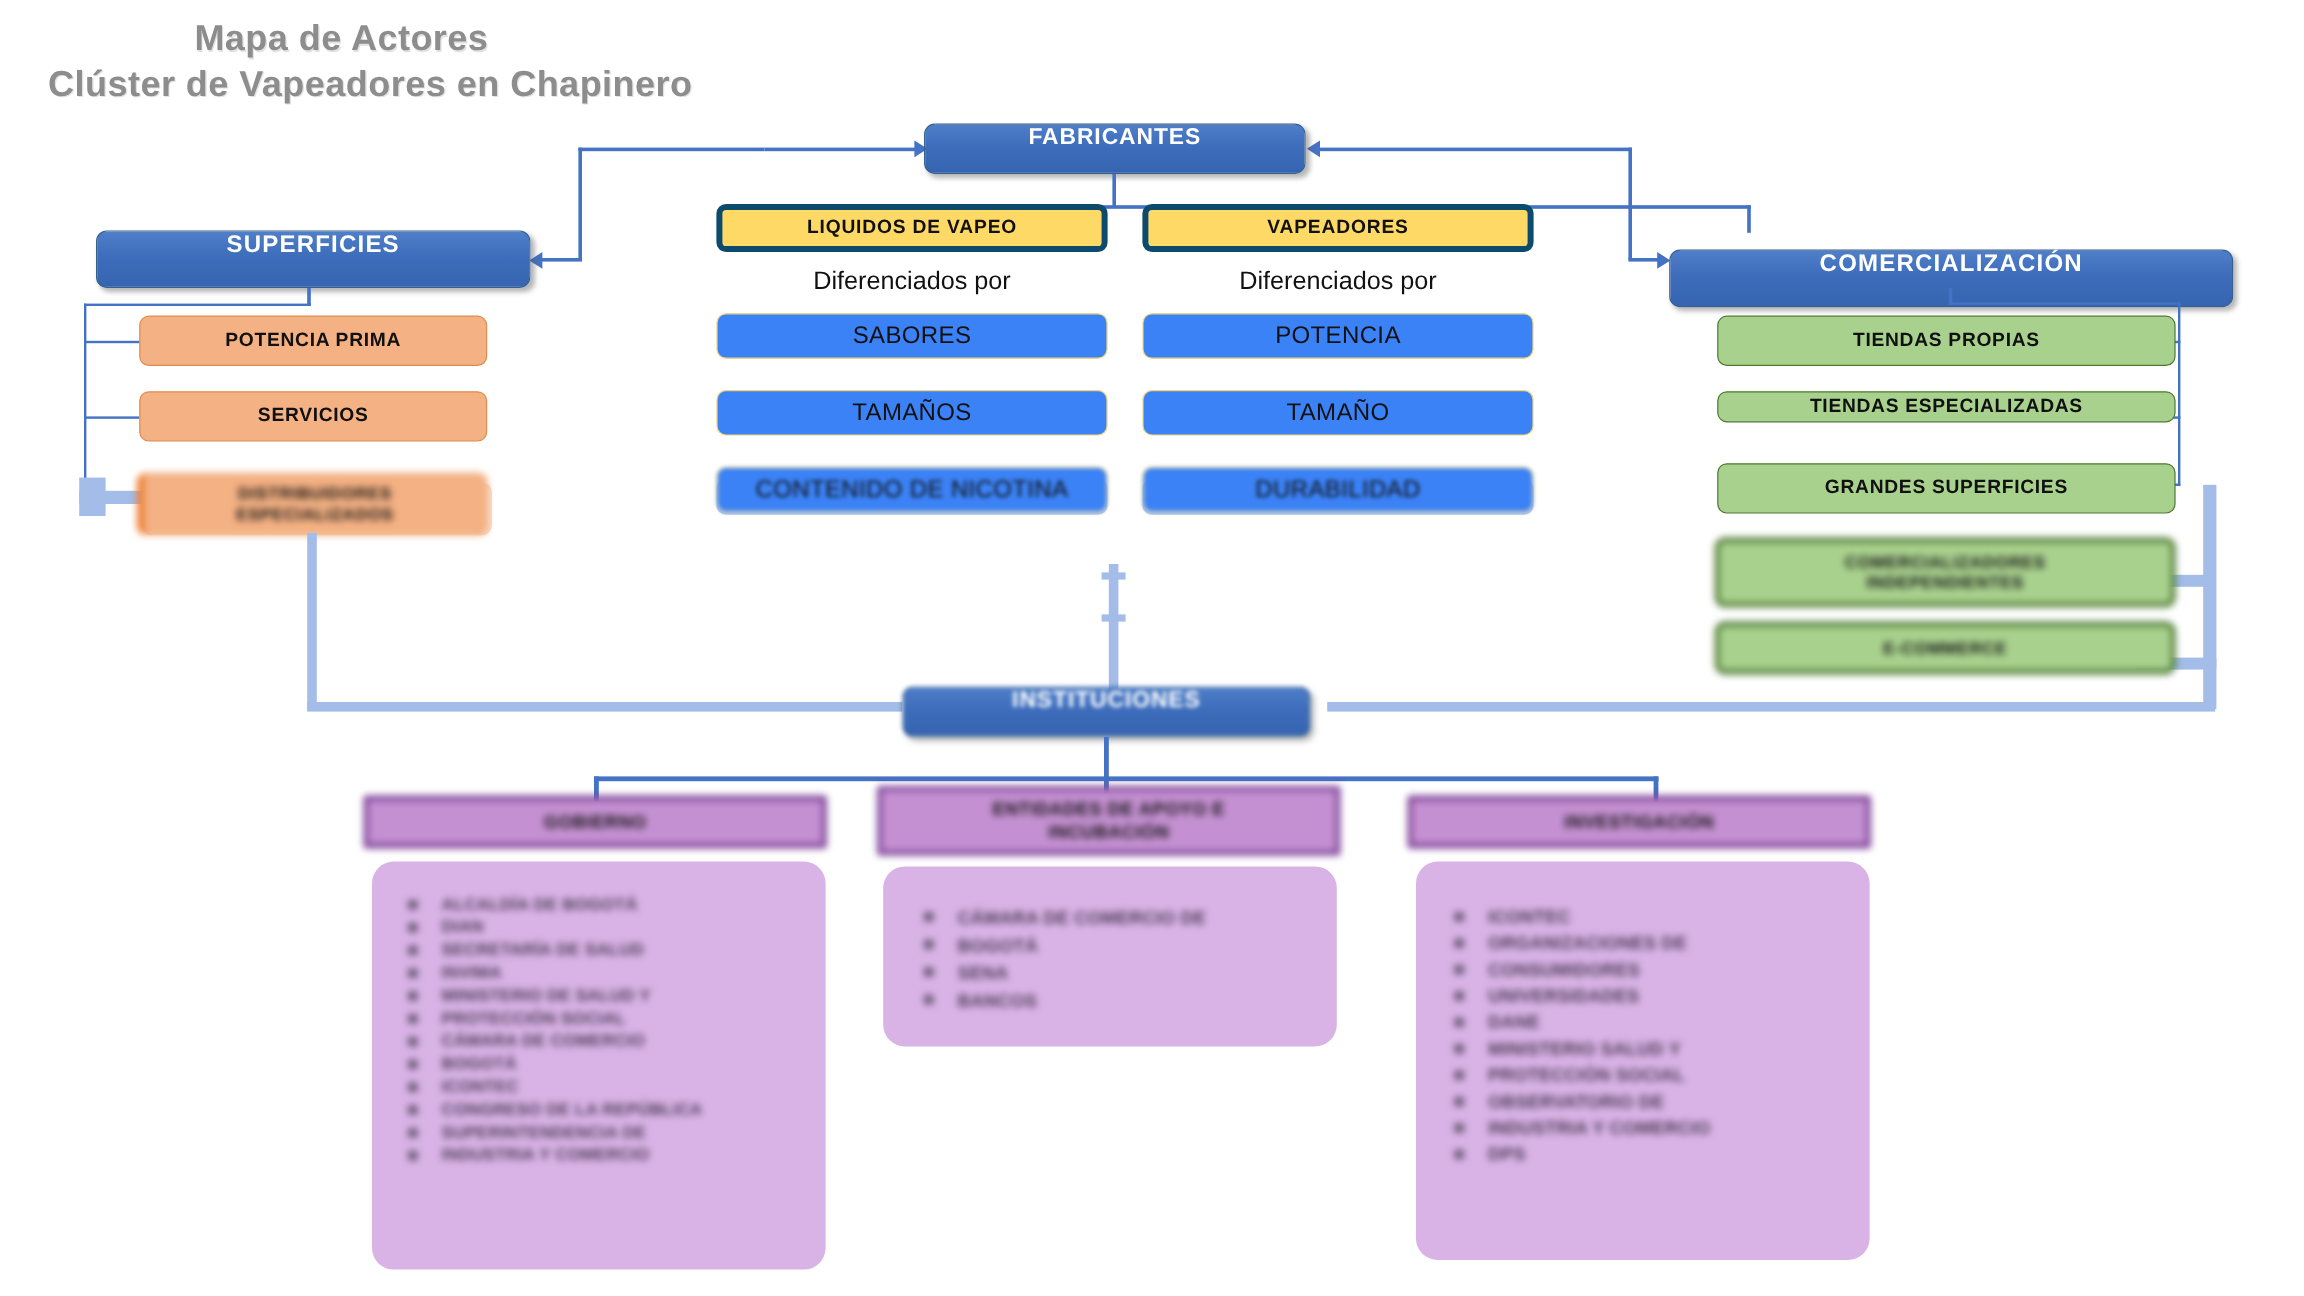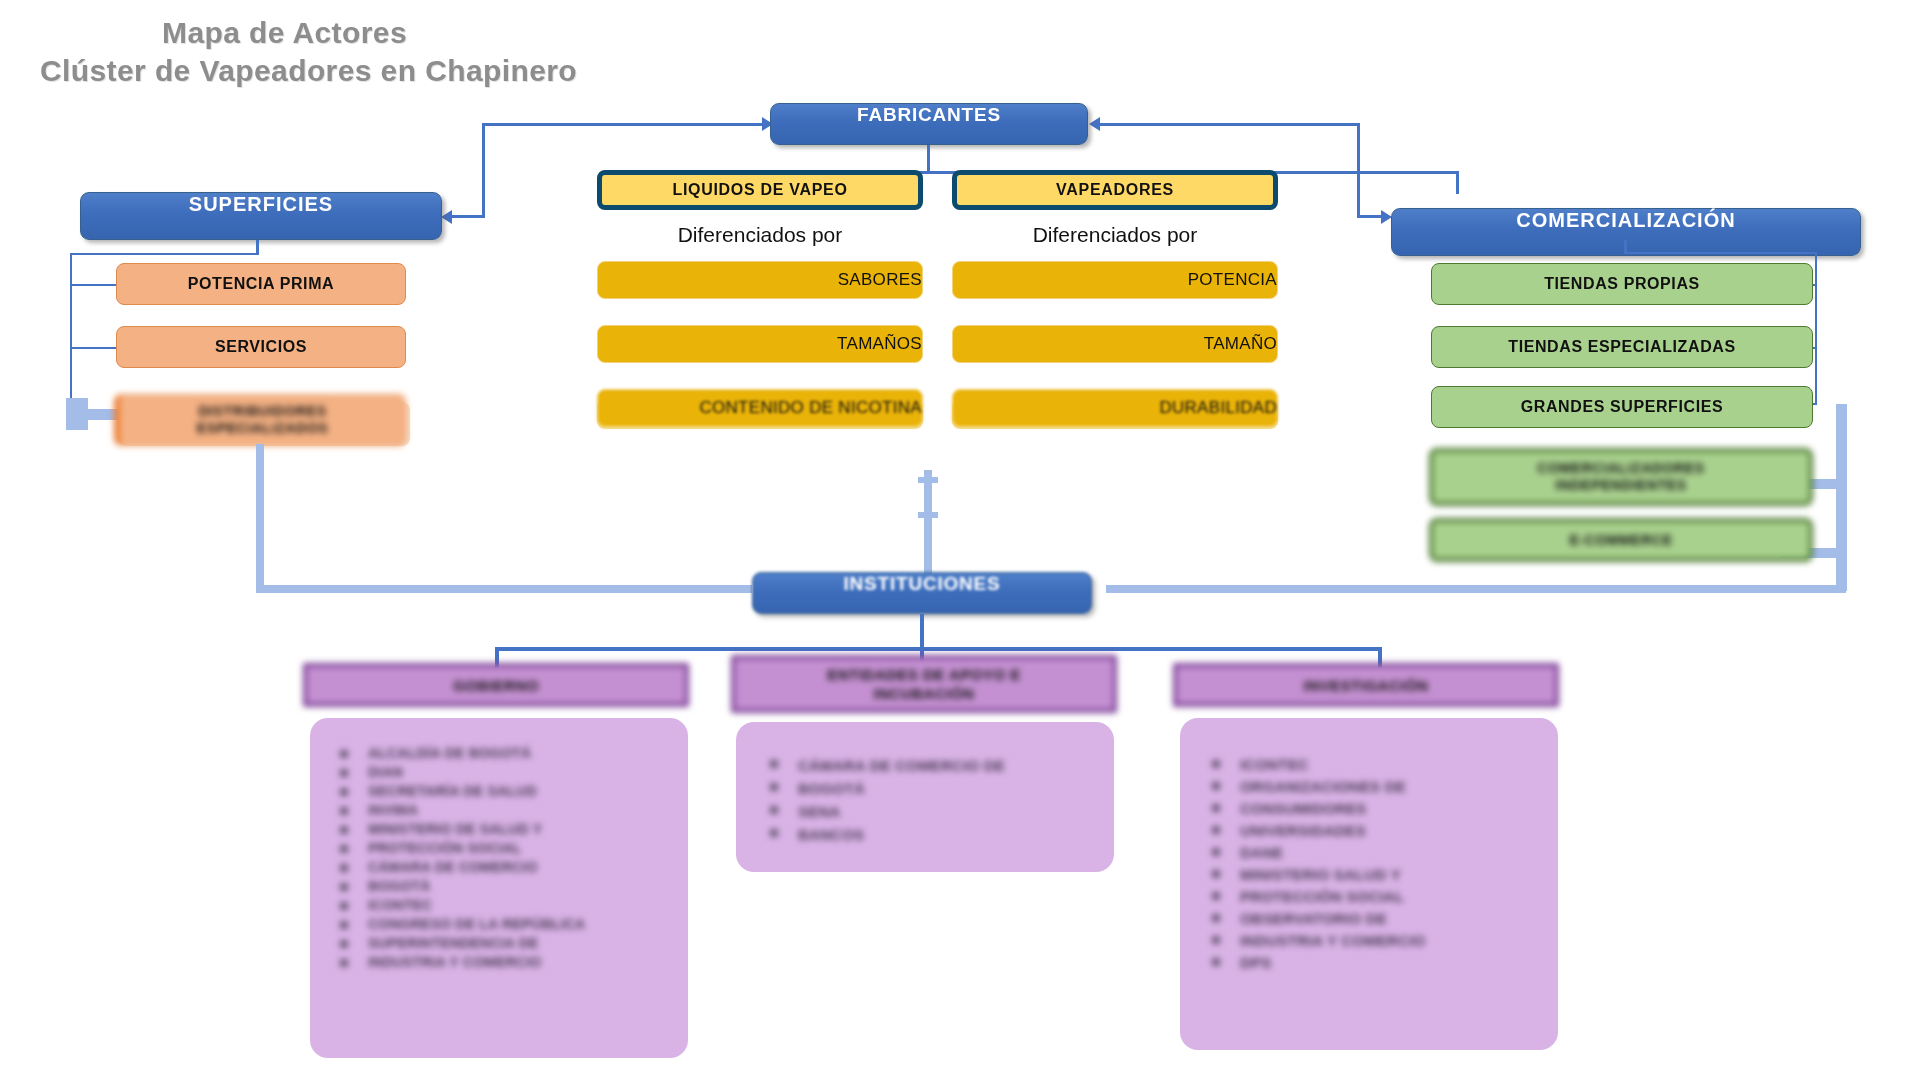--- a/index.html
+++ b/index.html
@@ -23,21 +23,21 @@
         display:flex;align-items:flex-start;justify-content:center;
         box-shadow:3px 3px 4px rgba(90,90,90,.45);}
 
   
   .box{position:absolute;box-sizing:border-box;border-radius:8px;
        display:flex;align-items:center;justify-content:center;
        text-align:center;font-weight:bold;color:#111;}
   .orange{background:#f4b183;border:1px solid #e08b4d;font-size:16px;letter-spacing:.6px;}
   .green{background:#a9d18e;border:1px solid #4d7a30;font-size:16px;letter-spacing:.6px;}
   .yellowhd{background:#ffd966;border:5px solid #0c4a6e;font-size:16px;letter-spacing:.7px;}
-  .yellowsub{background:#eab308;border:1px solid #f2d37a;font-size:17px;font-weight:normal;letter-spacing:.3px;justify-content:flex-end;}
+  .yellowsub{background:#3b82f6;border:1px solid #f2d37a;font-size:20px;font-weight:normal;letter-spacing:.3px;}
   .purplehd{background:#c490d1;border:4px solid #7b3f96;border-radius:2px;
             font-size:15px;letter-spacing:.5px;line-height:19px;}
   .purplebody{position:absolute;box-sizing:border-box;background:#d9b3e6;
               border-radius:18px;}
 
   .diff{position:absolute;font-size:21px;color:#111;text-align:center;font-weight:normal;}
 
   
   .ln{position:absolute;background:#4472c4;}
   .lnpale{position:absolute;background:#a3bce8;}
@@ -164,21 +164,21 @@
   <div class="ln" style="left:1782px;top:284px;width:35px;height:2px;"></div>
   <div class="ln" style="left:1782px;top:347px;width:35px;height:2px;"></div>
   <div class="ln" style="left:1782px;top:403px;width:35px;height:2px;"></div>
   <div class="lnpale" style="left:1836px;top:404px;width:11px;height:153px;"></div>
   <div class="lnpale" style="left:1780px;top:479px;width:60px;height:10px;"></div>
   <div class="lnpale" style="left:1780px;top:548px;width:60px;height:10px;"></div>
 
   <div class="box green" style="left:1431px;top:263px;width:382px;height:42px;">
     <span>TIENDAS PROPIAS</span>
   </div>
-  <div class="box green" style="left:1431px;top:326px;width:382px;height:42px;">
+  <div class="box green" style="left:1431px;top:326px;width:382px;height:26px;">
     <span>TIENDAS ESPECIALIZADAS</span>
   </div>
   <div class="box green" style="left:1431px;top:386px;width:382px;height:42px;">
     <span>GRANDES SUPERFICIES</span>
   </div>
   <div class="box green blur-hard" style="left:1429px;top:448px;width:384px;height:58px;border:4px solid #4d7a30;white-space:pre-line;font-size:14px;line-height:17px;">
     <span>COMERCIALIZADORES
 INDEPENDIENTES</span>
   </div>
   <div class="box green blur-hard" style="left:1429px;top:518px;width:384px;height:44px;border:4px solid #4d7a30;font-size:14px;">

